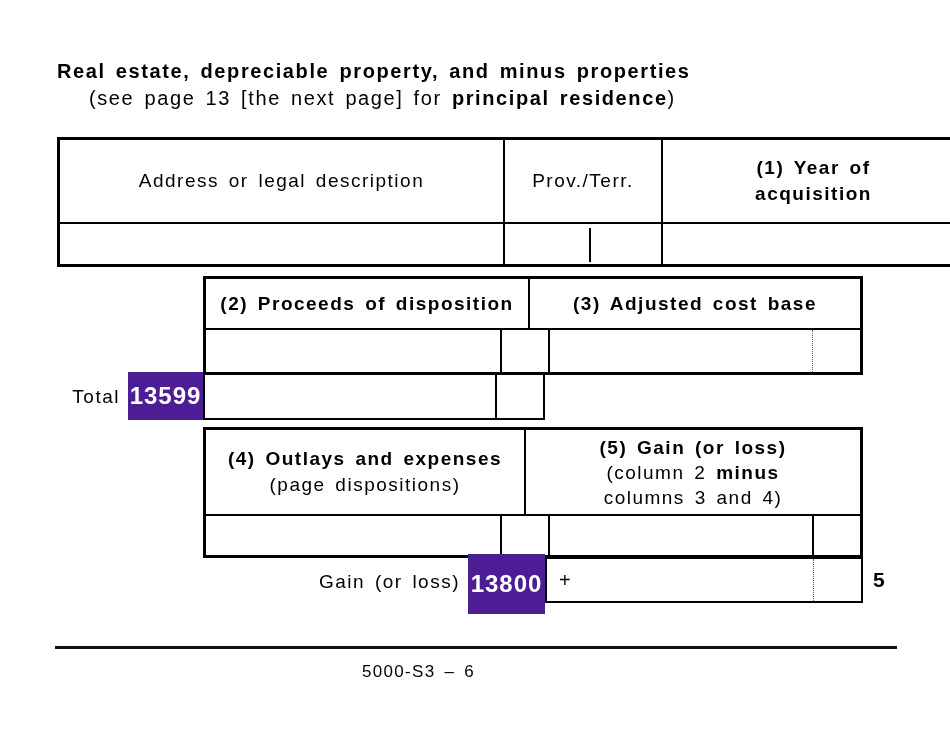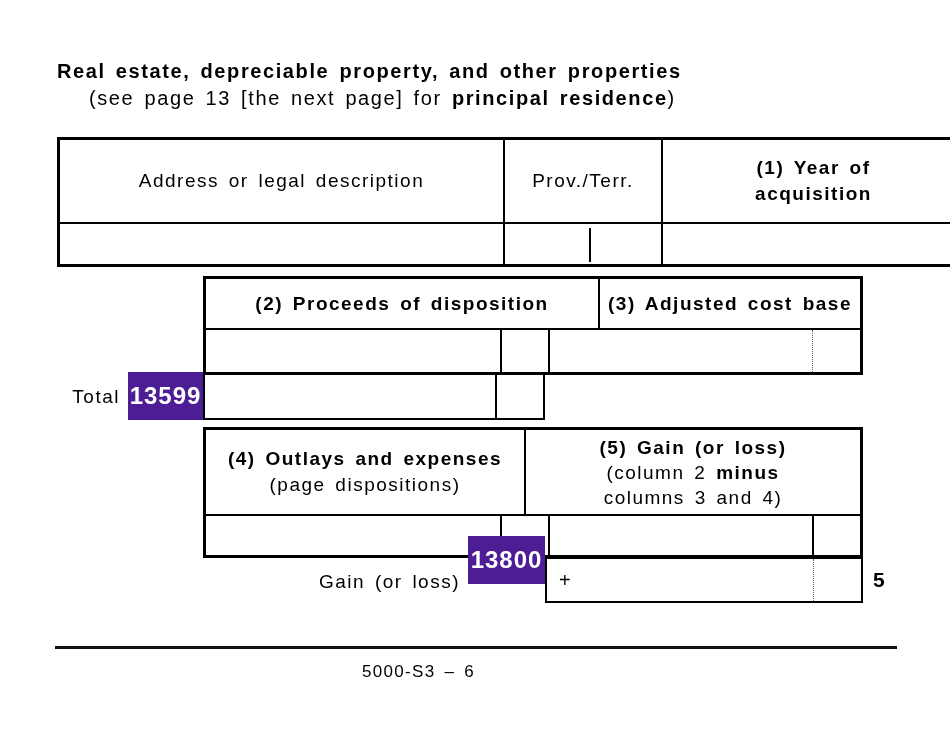--- a/index.html
+++ b/index.html
@@ -46,21 +46,21 @@
   .plus { font-size:20px; font-weight:normal; padding-left:12px; display:flex; align-items:center; }
   .lineref { position:absolute; font-size:21px; font-weight:bold; }
   .footrule { position:absolute; left:55px; top:646px; width:842px; height:3px; background:#111; }
   .footer { position:absolute; left:0; top:662px; width:837px; text-align:center; font-size:17px; letter-spacing:1.3px; }
 </style>
 </head>
 <body>
 
 <div class="page">
 
-  <div class="title">Real estate, depreciable property, and other properties</div>
+  <div class="title">Real estate, depreciable property, and minus properties</div>
   <div class="subtitle"><span>(see page 13 [the next page] for </span><span class="b">principal residence</span><span>)</span></div>
 
   <div class="tbl" style="left:57px; top:137px; width:910px; height:130px;">
     <div class="trow" style="height:82px;">
       <div class="cell" style="width:443px;">
         <span>Address or legal description</span>
       </div>
       <div class="cell vline" style="width:158px;">
         <span>Prov./Terr.</span>
       </div>
@@ -73,21 +73,21 @@
       <div class="cell" style="width:443px;"></div>
       <div class="cell vline" style="width:158px; position:relative;">
         <div class="tick"></div>
       </div>
       <div class="cell vline grow"></div>
     </div>
   </div>
 
   <div class="tbl" style="left:203px; top:276px; width:660px; height:99px;">
     <div class="trow" style="height:49px;">
-      <div class="cell hbold" style="width:392px;border-radius:9px;">
+      <div class="cell hbold" style="width:322px;border-radius:9px;">
         <span>(2) Proceeds of disposition</span>
       </div>
       <div class="cell vline grow hbold">
         <span>(3) Adjusted cost base</span>
       </div>
     </div>
     <div class="trow hdiv grow">
       <div class="amount" style="width:342px;">
         <div class="main"></div>
         <div class="cents solidc"></div>
@@ -124,21 +124,21 @@
         <div class="cents solidc"></div>
       </div>
       <div class="amount vline grow">
         <div class="main"></div>
         <div class="cents solidc"></div>
       </div>
     </div>
   </div>
 
   <div class="label19" style="left:250px; top:571px; width:210px; text-align:right;">Gain (or loss)</div>
-  <div class="badge" style="left:468px; top:536px; width:77px; height:48px;">13800</div>
+  <div class="badge" style="left:468px; top:554px; width:77px; height:60px;">13800</div>
   <div class="freebox" style="left:545px; top:557px; width:318px; height:46px;">
     <div class="main plus">
       <span>+</span>
     </div>
     <div class="cents dottedc"></div>
   </div>
   <div class="lineref" style="left:873px; top:568px;">5</div>
 
   <div class="footrule"></div>
   <div class="footer">5000-S3 – 6</div>

